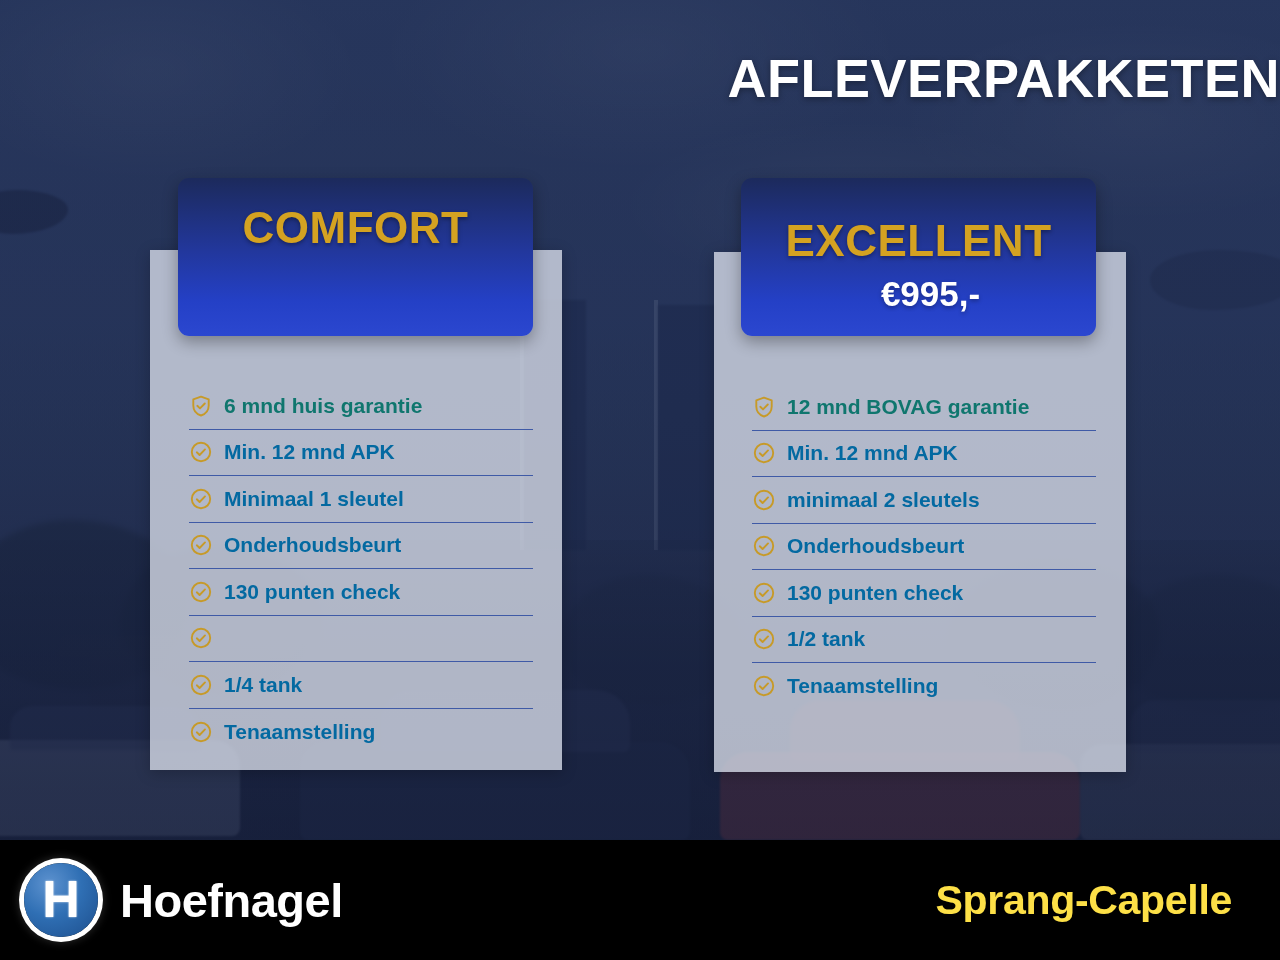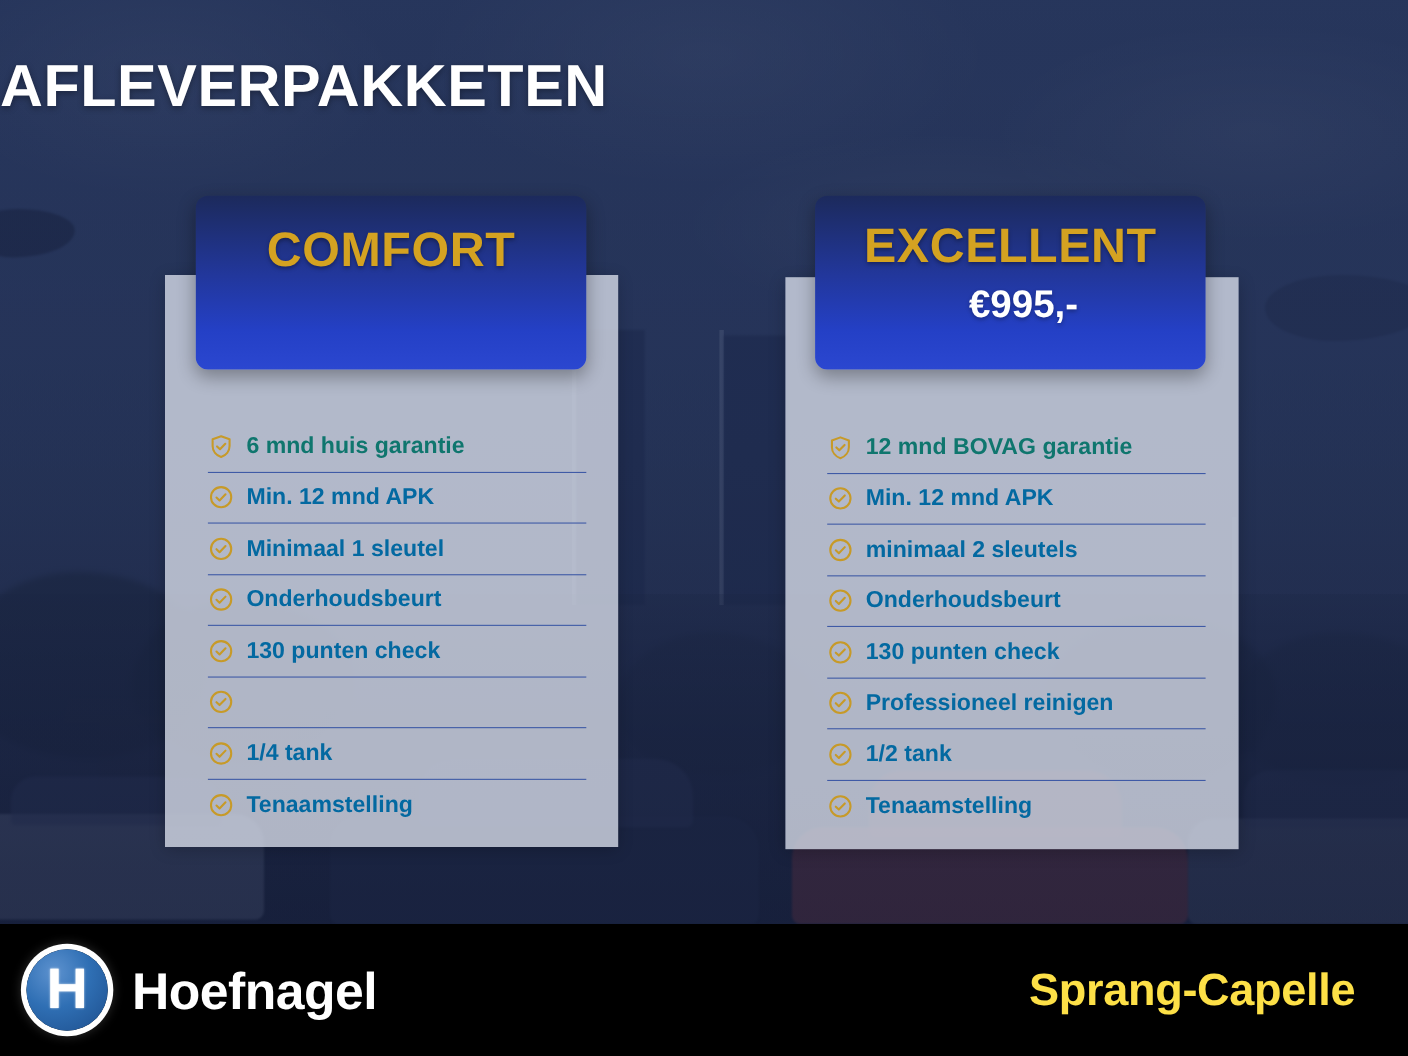--- a/index.html
+++ b/index.html
@@ -72,21 +72,21 @@
     filter:blur(.8px);
   }
   .bg-tint {
     position:absolute; left:0; top:0; width:1280px; height:840px;
     background:linear-gradient(180deg, rgba(34,48,86,.42) 0%, rgba(30,42,78,.52) 50%, rgba(26,36,68,.60) 100%);
   }
 
   
   .title {
     position:absolute; left:0; right:0; top:47px;
-    text-align:left;
+    text-align:right;
     color:#ffffff;
     font-size:54px;
     font-weight:bold;
     letter-spacing:.5px;
     text-shadow:0 2px 6px rgba(0,0,0,.35);
   }
 
   
   .card { position:absolute; }
   .card-panel {
@@ -304,21 +304,21 @@
         </span>
         <span class="txt">Tenaamstelling</span>
       </div>
     </div>
   </div>
 
   <div class="card">
     <div class="card-panel" style="left:714px; top:252px; width:412px; height:520px;"></div>
 
     <div class="card-header" style="left:741px; top:178px; width:355px; height:158px;">
-      <div class="card-name" style="margin-top:21px;">EXCELLENT</div>
+      <div class="card-name" style="margin-top:38px;">EXCELLENT</div>
       <div class="card-price" style="margin-top:8px;padding-left:24px;">€995,-</div>
     </div>
 
     <div class="feature-list" style="left:752px; top:384px; width:344px;">
       <div class="feature highlight">
         <span class="ico">
           <svg viewBox="0 0 24 24" width="24" height="24" fill="none" stroke="#c79a28" stroke-width="1.9" stroke-linecap="round" stroke-linejoin="round">
             <path d="M12 2.6 4.3 5.4v6.1c0 4.6 3.2 8.5 7.7 10 4.5-1.5 7.7-5.4 7.7-10V5.4L12 2.6z"></path>
             <path d="M8.3 11.8 11 14.4l4.8-4.9"></path>
           </svg>
@@ -353,29 +353,20 @@
         <span class="txt">Onderhoudsbeurt</span>
       </div>
       <div class="feature">
         <span class="ico">
           <svg viewBox="0 0 24 24" width="24" height="24" fill="none" stroke="#c79a28" stroke-width="1.9" stroke-linecap="round" stroke-linejoin="round">
             <circle cx="12" cy="12" r="9.2"></circle>
               <path d="M7.8 12.3 10.6 15l5.4-5.6"></path>
           </svg>
         </span>
         <span class="txt">130 punten check</span>
-      </div>
-      <div class="feature">
-        <span class="ico">
-          <svg viewBox="0 0 24 24" width="24" height="24" fill="none" stroke="#c79a28" stroke-width="1.9" stroke-linecap="round" stroke-linejoin="round">
-            <circle cx="12" cy="12" r="9.2"></circle>
-              <path d="M7.8 12.3 10.6 15l5.4-5.6"></path>
-          </svg>
-        </span>
-        <span class="txt">Professioneel reinigen</span>
       </div>
       <div class="feature">
         <span class="ico">
           <svg viewBox="0 0 24 24" width="24" height="24" fill="none" stroke="#c79a28" stroke-width="1.9" stroke-linecap="round" stroke-linejoin="round">
             <circle cx="12" cy="12" r="9.2"></circle>
               <path d="M7.8 12.3 10.6 15l5.4-5.6"></path>
           </svg>
         </span>
         <span class="txt">1/2 tank</span>
       </div>

